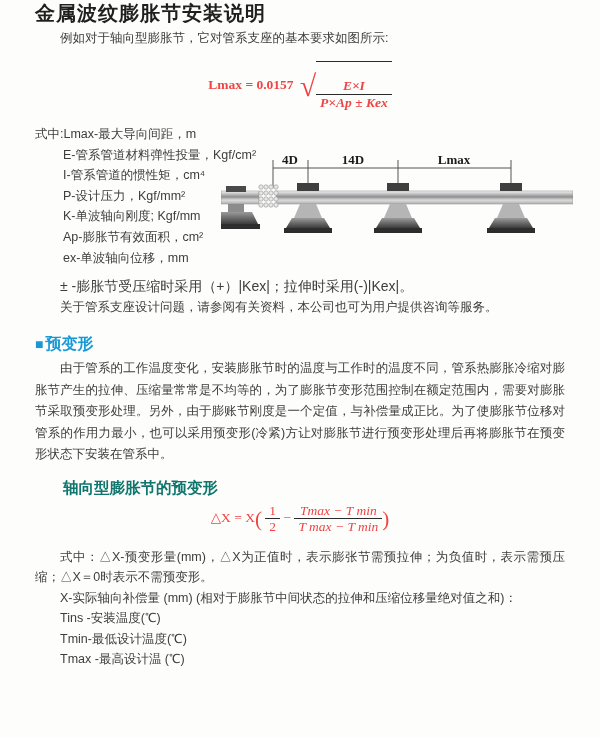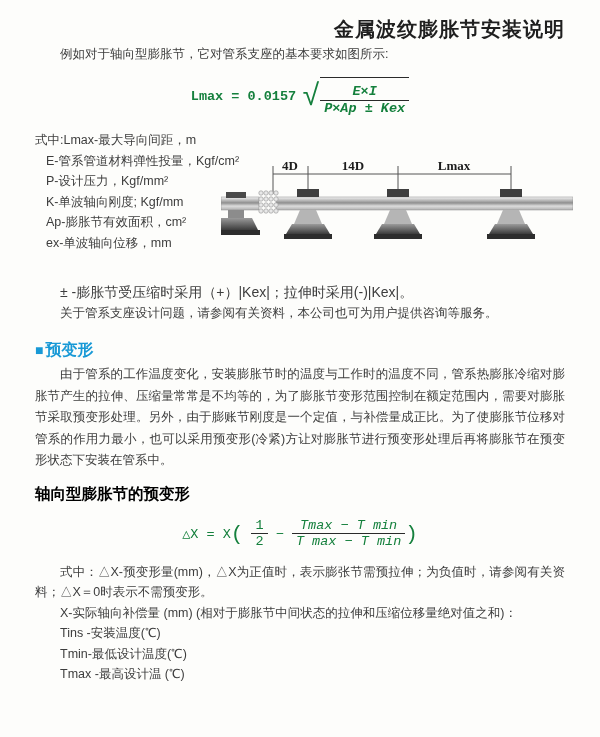--- a/index.html
+++ b/index.html
@@ -2,53 +2,53 @@
 <html><head>
 <meta charset="utf-8">
 <style>
   html,body{margin:0;padding:0;}
   body{
     width:600px;height:737px;overflow:hidden;background:#fdfdfb;
     font-family:"Liberation Sans",sans-serif;color:#3d3d3d;
   }
   .page{padding:0 35px;position:relative;}
   .doc-title{
-    text-align:right;font-size:20px;font-weight:bold;color:#1f1f1f;
-    margin:0;padding-top:16px;letter-spacing:1px;
+    text-align:left;font-size:20px;font-weight:bold;color:#1f1f1f;
+    margin:0;padding-top:0;letter-spacing:1px;
   }
   .body-text{font-size:12.5px;line-height:21px;text-align:justify;color:#3d3d3d;}
   p{margin:0;}
   .sec1-para{margin-top:22px;text-indent:30px;}
   .inline-heading{color:#1899d6;font-weight:bold;font-size:15.5px;}
   .sq{color:#1899d6;font-size:13px;margin-right:2px;}
   .example-line{margin-top:1px;text-indent:25px;}
   .formula{
-    font-family:Liberation Mono, monospace;color:#15803d;text-align:center;
+    font-family:Liberation Serif, serif;color:#ef4444;text-align:center;
     font-size:13.5px;
   }
   .formula-lmax{margin-top:12px;font-weight:bold;}
   .frac{display:inline-block;vertical-align:middle;text-align:center;line-height:1.15;}
   .frac .num{display:block;border-bottom:1px solid #2a2a2a;padding:0 4px;}
   .frac .den{display:block;padding:0 4px;text-align:center;}
   .ital{font-style:italic;}
   .sqrt{display:inline-block;vertical-align:middle;margin-left:6px;}
   .rad{font-size:30px;font-weight:normal;vertical-align:middle;line-height:0;}
-  .radicand{display:inline-block;border-top:1.5px solid #2a2a2a;vertical-align:middle;padding-top:6px;}
+  .radicand{display:inline-block;border-top:1.5px solid #2a2a2a;vertical-align:middle;padding-top:16px;}
   .defs-wrap{position:relative;margin-top:14px;height:152px;}
   .defs{font-size:12.5px;line-height:20.6px;}
   .defs .d-first{margin-left:0;}
-  .defs .d-item{margin-left:11px;}
+  .defs .d-item{margin-left:28px;}
   .note-pm{font-size:14px;line-height:20.6px;margin-left:25px;}
   .note-service{font-size:12.5px;line-height:20.6px;text-indent:25px;}
   .diagram{position:absolute;top:26px;right:-8px;}
   .sec-heading{color:#1899d6;font-weight:bold;font-size:16px;margin-top:17px;}
   .sec-heading .sq{font-size:14px;}
   .predeform-para{margin-top:3px;text-indent:25px;line-height:21.5px;}
-  .sub-heading{color:#000000;font-weight:bold;font-size:15.5px;margin-top:12px;}
-  .formula-dx{margin-top:13px;font-size:13.5px;}
+  .sub-heading{color:#0f766e;font-weight:bold;font-size:15.5px;margin-top:12px;margin-left:28px;}
+  .formula-dx{margin-top:4px;font-size:13.5px;}
   .bigparen{font-size:21px;vertical-align:middle;font-weight:normal;}
   .axial-lines{margin-top:12px;}
   .axial-lines p{text-indent:25px;line-height:20.5px;}
   .dim-label{font-family:"Liberation Serif",serif;font-weight:bold;font-size:13px;fill:#1c1c1c;}
 </style>
 </head>
 <body>
 
 <div class="page">
 
@@ -57,20 +57,21 @@
   <p class="body-text example-line">例如对于轴向型膨胀节，它对管系支座的基本要求如图所示:</p>
 
   <div class="formula formula-lmax">
     <span>Lmax = 0.0157</span><span class="sqrt"><span class="rad">√</span><span class="radicand"><span class="frac ital"><span class="num">E×I</span><span class="den">P×Ap ± Kex</span></span></span></span>
   </div>
 
   <div class="defs-wrap">
     <div class="defs">
       <p class="d-first">式中:Lmax-最大导向间距，m</p>
       <p class="d-item">E-管系管道材料弹性投量，Kgf/cm²</p>
+      <p class="d-item">I-管系管道的惯性矩，cm⁴</p>
       <p class="d-item">P-设计压力，Kgf/mm²</p>
       <p class="d-item">K-单波轴向刚度; Kgf/mm</p>
       <p class="d-item">Ap-膨胀节有效面积，cm²</p>
       <p class="d-item">ex-单波轴向位移，mm</p>
     </div>
 
     <svg class="diagram" width="352" height="100" viewBox="0 0 352 100">
       <defs>
         <linearGradient id="pipeGrad" x1="0" y1="0" x2="0" y2="1">
           <stop offset="0" stop-color="#f5f5f5"></stop>
@@ -156,21 +157,21 @@
   <div class="sub-heading">轴向型膨胀节的预变形</div>
 
   <div class="formula formula-dx">
     <span>△X = X</span><span class="bigparen">(</span>
     <span class="frac"><span class="num">1</span><span class="den">2</span></span>
     <span>−</span>
     <span class="frac ital"><span class="num">Tmax − T min</span><span class="den">T max − T min</span></span><span class="bigparen">)</span>
   </div>
 
   <div class="body-text axial-lines">
-    <p>式中：△X-预变形量(mm)，△X为正值时，表示膨张节需预拉伸；为负值时，请参阅有关资料；△X＝0时表示不需预变形。</p>
+    <p>式中：△X-预变形量(mm)，△X为正值时，表示膨张节需预拉伸；为负值时，表示需预压缩；△X＝0时表示不需预变形。</p>
     <p>X-实际轴向补偿量 (mm) (相对于膨胀节中间状态的拉伸和压缩位移量绝对值之和)：</p>
     <p>Tins -安装温度(℃)</p>
     <p>Tmin-最低设计温度(℃)</p>
     <p>Tmax -最高设计温 (℃)</p>
 
   </div>
 
 </div>
 
 </body></html>

